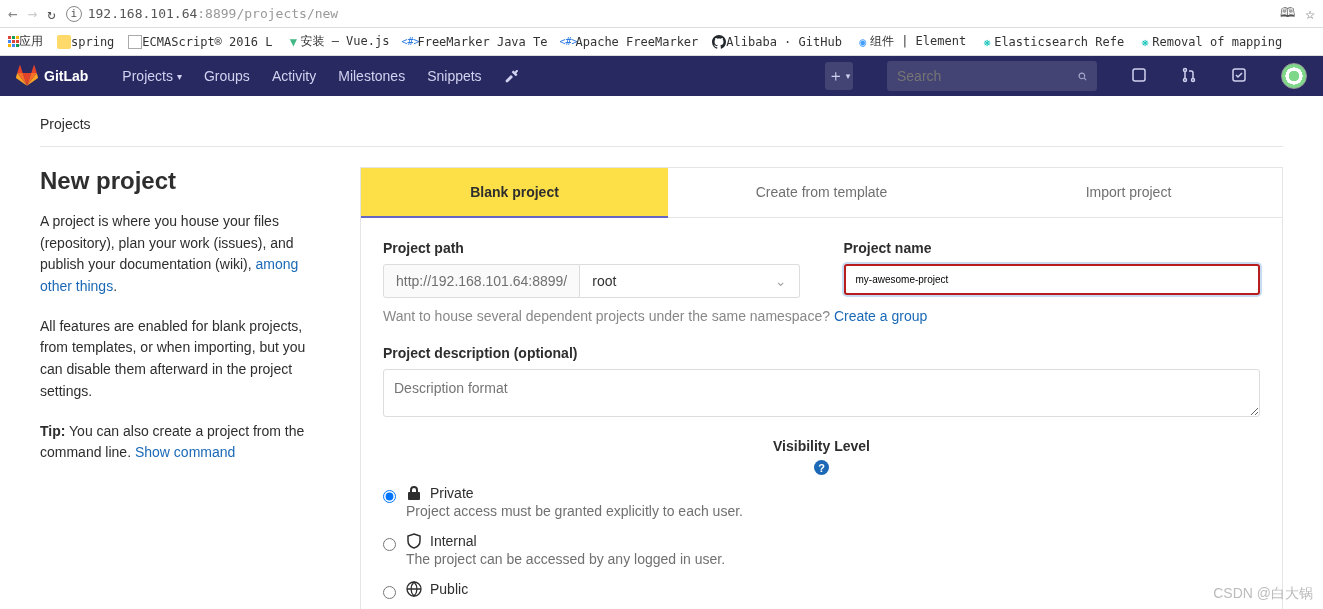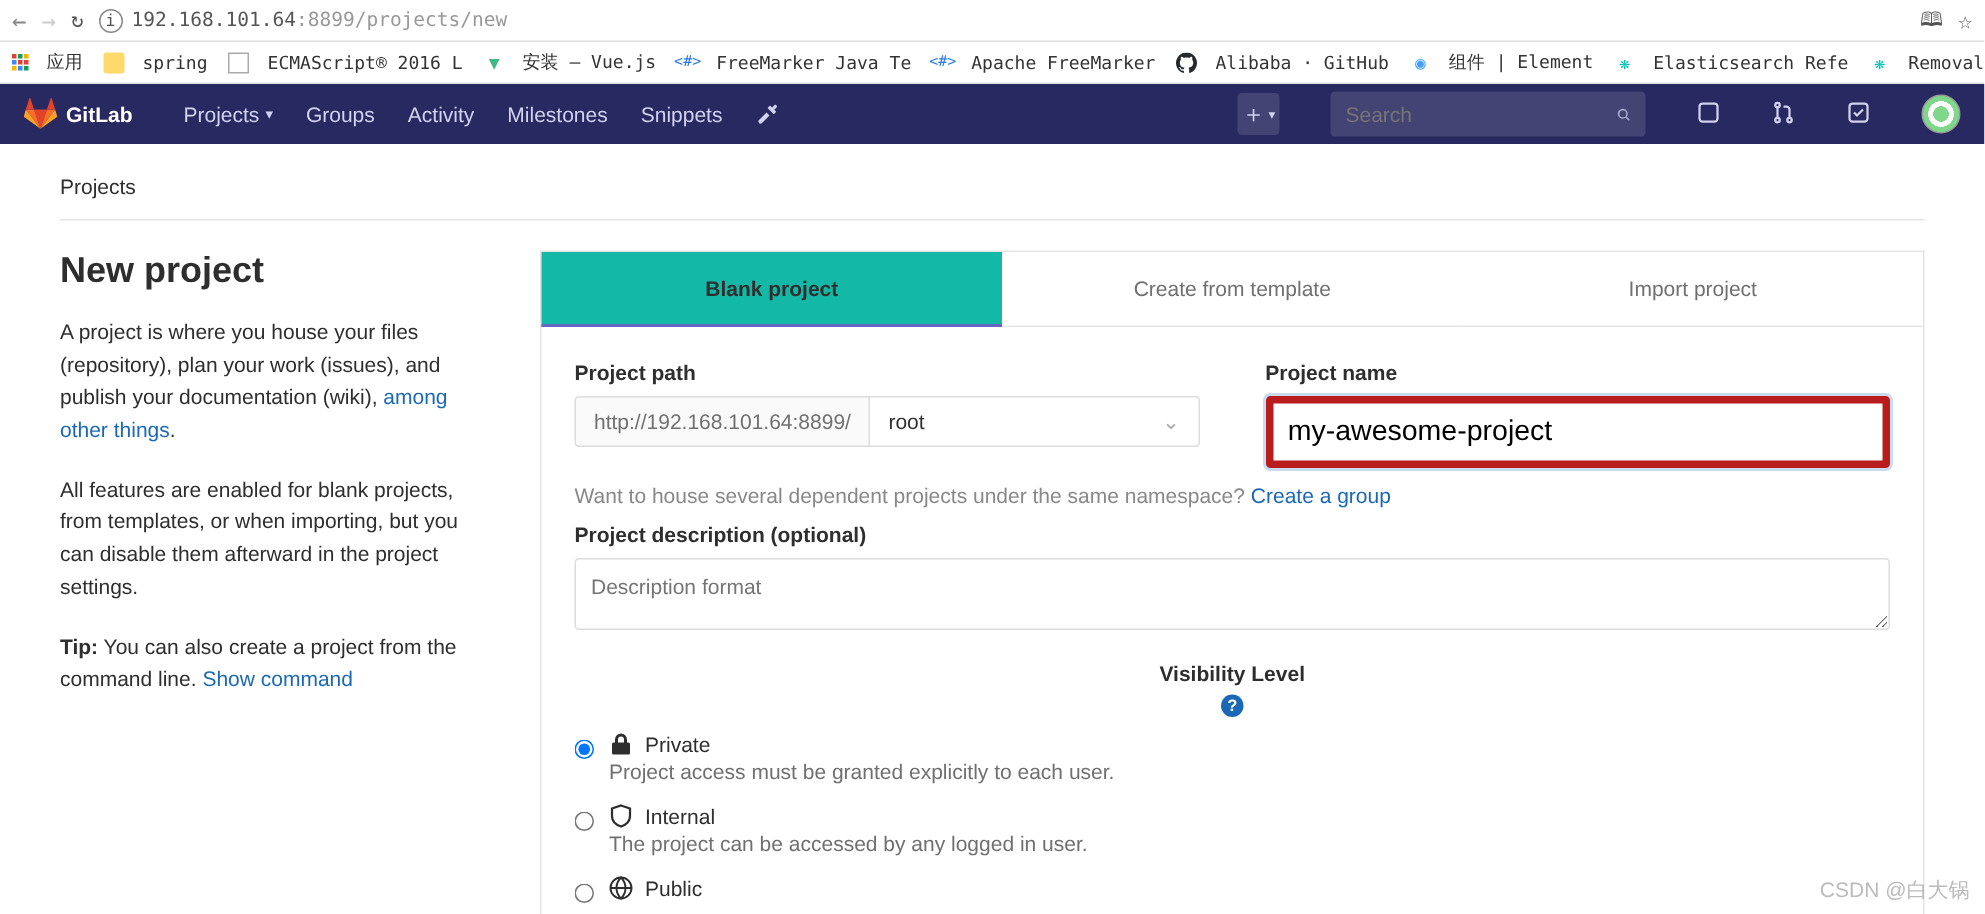--- a/index.html
+++ b/index.html
@@ -9,21 +9,21 @@
 .browser-bar { height: 28px; display: flex; align-items: center; padding: 0 8px; gap: 10px; border-bottom: 1px solid #ddd; font-family: Consolas, monospace; font-size: 13px; color: #555; }
 .nav-arrow { color: #888; font-size: 16px; }
 .nav-reload { font-size: 14px; }
 .url-box { display: flex; align-items: center; gap: 6px; flex: 1; }
 .url-info { display: inline-flex; width: 16px; height: 16px; border: 1px solid #888; border-radius: 50%; align-items: center; justify-content: center; font-size: 11px; }
 .url-text { color: #555; }
 .url-text .gray { color: #999; }
 .star { margin-left: auto; font-size: 16px; color: #555; }
 
 .bookmarks-bar { height: 28px; display: flex; align-items: center; padding: 0 8px; gap: 14px; font-family: Consolas, "SimSun", monospace; font-size: 12px; color: #333; border-bottom: 1px solid #ddd; white-space: nowrap; overflow: hidden; }
-.bm { display: flex; align-items: center; gap: 12px; }
+.bm { display: flex; align-items: center; gap: 0; }
 .bm-icon { width: 14px; height: 14px; display: inline-flex; align-items: center; justify-content: center; }
 .apps-icon { display: grid; grid-template-columns: repeat(3,3px); grid-template-rows: repeat(3,3px); gap: 1px; }
 .apps-icon span { width: 3px; height: 3px; background: #db4437; }
 .apps-icon span:nth-child(2){background:#0f9d58;} .apps-icon span:nth-child(3){background:#f4b400;}
 .apps-icon span:nth-child(4){background:#4285f4;} .apps-icon span:nth-child(6){background:#db4437;}
 .apps-icon span:nth-child(7){background:#f4b400;} .apps-icon span:nth-child(8){background:#4285f4;} .apps-icon span:nth-child(9){background:#0f9d58;}
 
 
 .gl-header { background: #292961; height: 40px; display: flex; align-items: center; padding: 0 16px; gap: 34px; color: #d1d1f0; font-size: 14px; }
 .gl-logo { display: flex; align-items: center; gap: 6px; color: #fff; font-weight: 600; }
@@ -42,31 +42,31 @@
 .layout { display: flex; gap: 40px; margin-top: 20px; }
 .sidebar { width: 280px; }
 .sidebar h1 { font-size: 24px; font-weight: 600; margin-bottom: 16px; }
 .sidebar p { line-height: 1.55; margin-bottom: 18px; color: #2e2e2e; }
 .sidebar a { color: #1b69b6; text-decoration: none; }
 .tip-label { font-weight: 600; }
 .main { flex: 1; }
 
 .tabs { display: flex; border: 1px solid #e5e5e5; border-bottom: none; }
 .tab { flex: 1; text-align: center; padding: 16px 0; color: #707070; border-bottom: 1px solid #e5e5e5; cursor: pointer; }
-.tab.active { color: #2e2e2e; font-weight: 600; border-bottom: 2px solid #6666c4; background: #14b8a6; }
+.tab.active { color: #2e2e2e; font-weight: 600; border-bottom: 2px solid #6666c4; background: #fde047; }
 
 .form { border: 1px solid #e5e5e5; border-top: none; padding: 22px; }
 .row { display: flex; gap: 44px; margin-bottom: 10px; }
 .field { flex: 1; }
 .label { font-weight: 600; margin-bottom: 8px; display: block; }
 .inputgroup { display: flex; }
 .addon { background: #fafafa; border: 1px solid #dcdcdc; border-radius: 3px 0 0 3px; padding: 8px 12px; color: #707070; font-size: 14px; }
 .select { border: 1px solid #dcdcdc; border-left: none; border-radius: 0 3px 3px 0; padding: 8px 12px; flex: 1; display: flex; justify-content: space-between; align-items: center; color: #303030; background: #fff; }
-.text-input { width: 100%; border: 5px solid #b91c1c; box-shadow: 0 0 0 2px rgba(31,117,203,0.25); border-radius: 3px; padding: 8px 10px; font-size: 19px; outline: none; }
-.hint { color: #888; margin: 6px 0 10px; }
+.text-input { width: 100%; border: 2px solid #b91c1c; box-shadow: 0 0 0 2px rgba(31,117,203,0.25); border-radius: 3px; padding: 8px 10px; font-size: 10px; outline: none; }
+.hint { color: #888; margin: 6px 0 21px; }
 .hint a { color: #1b69b6; text-decoration: none; }
 textarea { width: 100%; border: 1px solid #dcdcdc; border-radius: 3px; padding: 10px; font-size: 14px; font-family: inherit; height: 48px; resize: vertical; }
 
 .vis-label { font-weight: 600; margin: 18px 0 10px; display: flex; align-items: center; gap: 6px; flex-direction: column; }
 .help-icon { width: 15px; height: 15px; border-radius: 50%; background: #1b69b6; color: #fff; font-size: 11px; display: inline-flex; align-items: center; justify-content: center; font-weight: bold; }
 .vis-option { display: flex; align-items: flex-start; gap: 10px; margin-bottom: 14px; }
 .vis-option input { margin-top: 5px; }
 .vis-body { }
 .vis-title { display: flex; align-items: center; gap: 8px; }
 .vis-desc { color: #707070; margin-top: 2px; }

